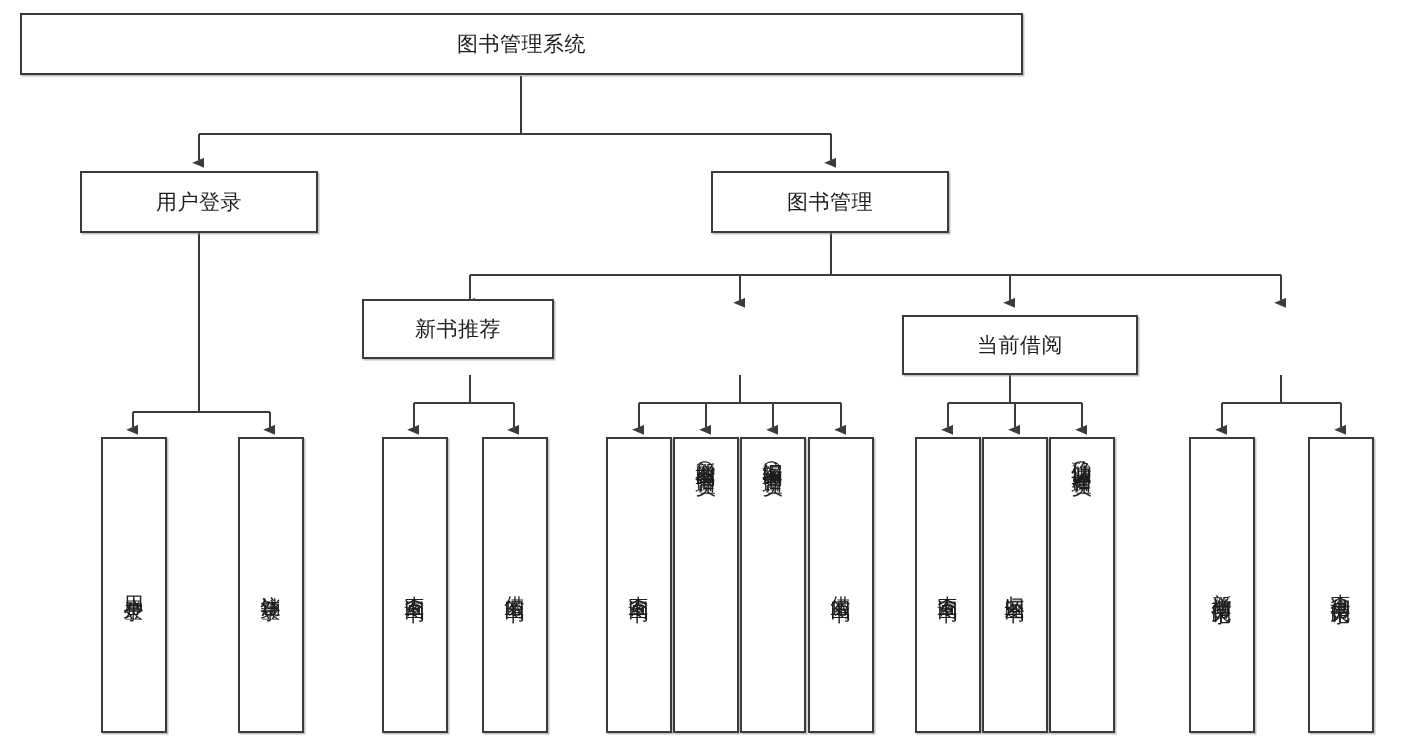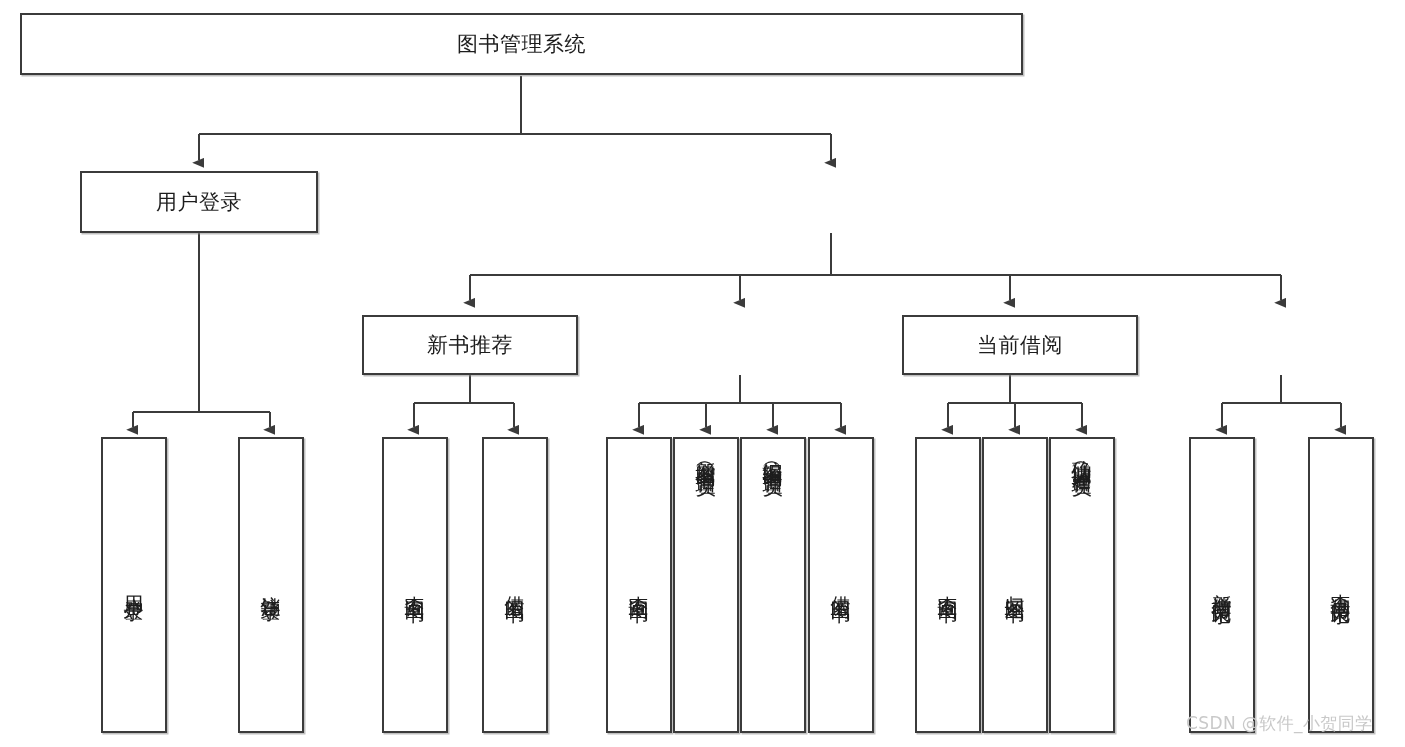--- a/index.html
+++ b/index.html
@@ -131,22 +131,25 @@
     </g>
   </svg>
 
   <div class="node" style="left:20px; top:13px; width:1003px; height:62px;font-family:Liberation Serif, serif;">
     <span class="label">图书管理系统</span>
   </div>
 
   <div class="node" style="left:80px; top:171px; width:238px; height:62px;">
     <span class="label">用户登录</span>
   </div>
+  <div class="node" style="left:711px; top:171px; width:238px; height:62px;">
+    <span class="label">图书管理</span>
+  </div>
 
-  <div class="node" style="left:362px; top:315px; width:216px; height:60px;">
+  <div class="node" style="left:362px; top:299px; width:192px; height:60px;">
     <span class="label">新书推荐</span>
   </div>
   <div class="node" style="left:902px; top:315px; width:236px; height:60px;">
     <span class="label">当前借阅</span>
   </div>
 
   <div class="node leaf centered" style="left:101px; top:437px; width:66px; height:296px;">
     <span class="label">用户登录</span>
   </div>
   <div class="node leaf centered" style="left:238px; top:437px; width:66px; height:296px;">
@@ -183,15 +186,14 @@
     <span class="label">确认归还（管理员）</span>
   </div>
 
   <div class="node leaf centered" style="left:1189px; top:437px; width:66px; height:296px;">
     <span class="label">新增借阅记录</span>
   </div>
   <div class="node leaf centered" style="left:1308px; top:437px; width:66px; height:296px;">
     <span class="label">查询借阅记录</span>
   </div>
 
-  <div id="watermark">CSDN @软件_小贺同学</div>
 
 </div>
 
 </body></html>

